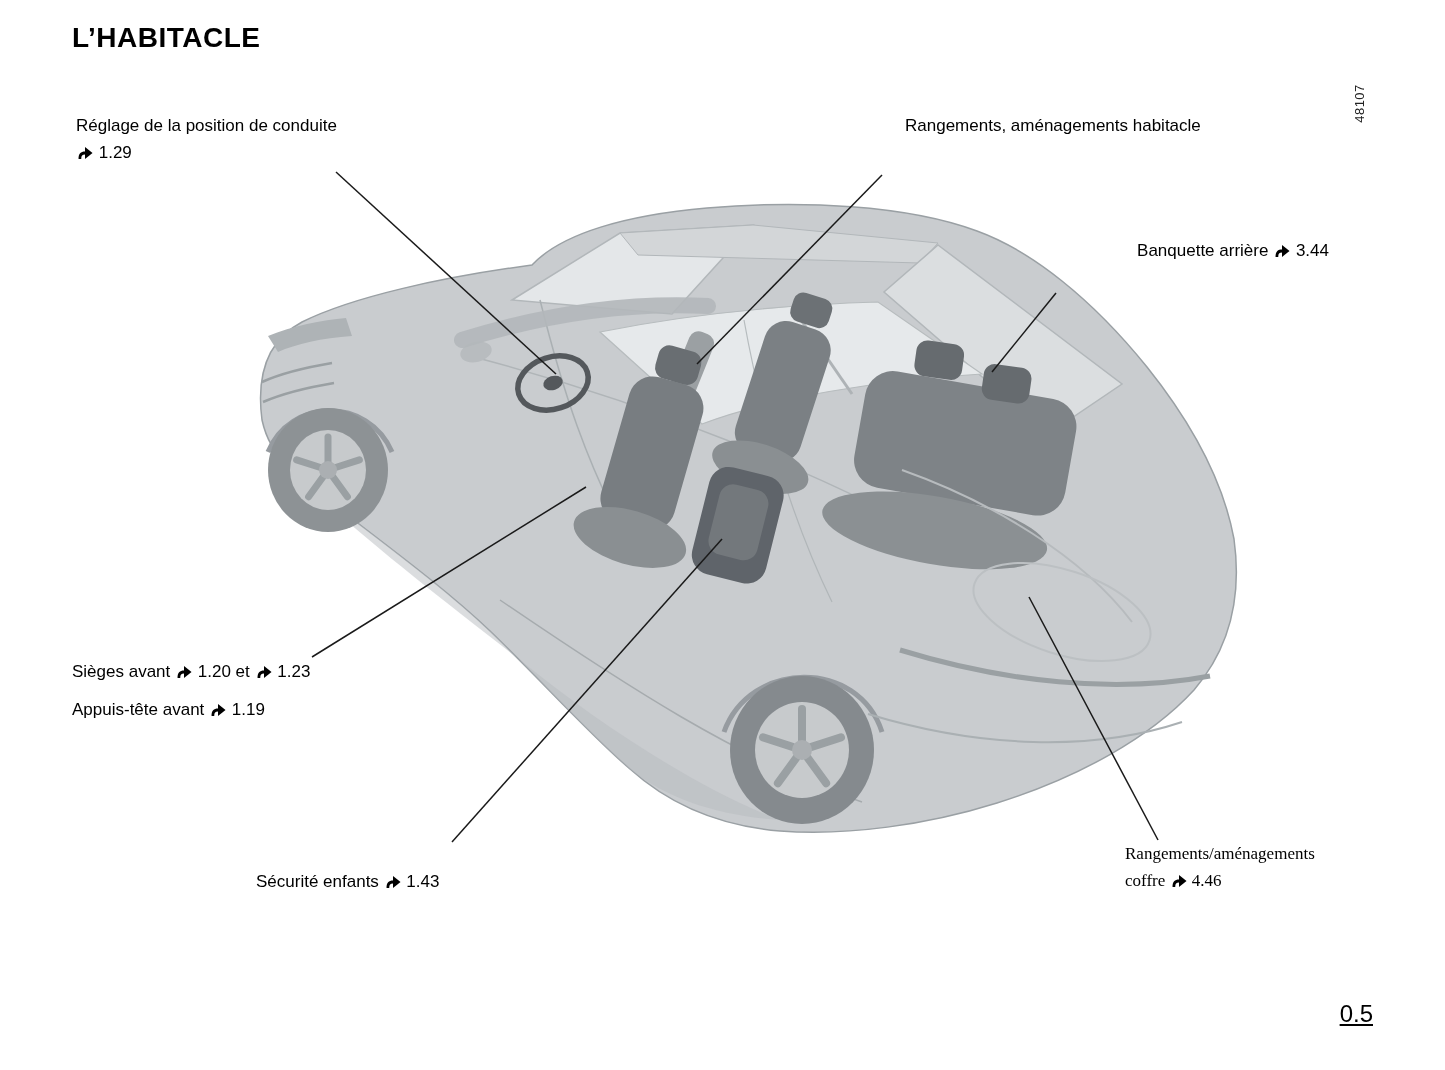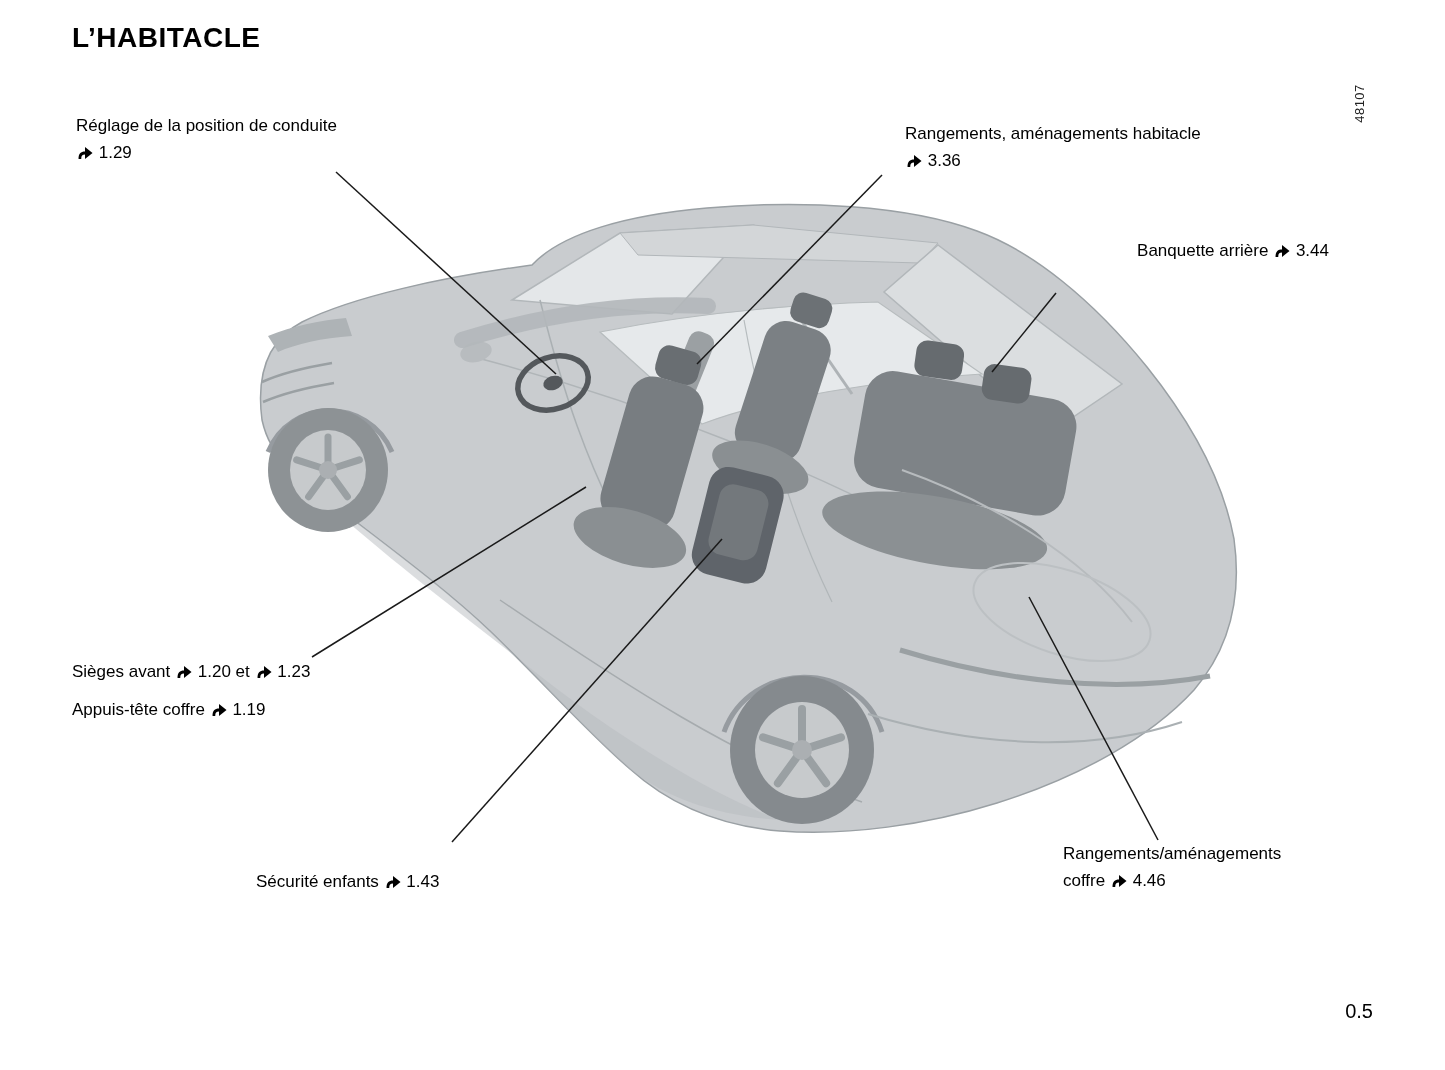--- a/index.html
+++ b/index.html
@@ -28,21 +28,21 @@
   .ref-arrow {
     width:18px; height:14px; fill:#000; vertical-align:-2px;
   }
   .callout.rear-group { text-align:right; line-height:34px; }
   .fig-code {
     position:absolute; left:1330px; top:96px; width:58px; text-align:center;
     transform:rotate(-90deg);
     font-size:13px; letter-spacing:0.5px; color:#222; z-index:3;
   }
   .page-num {
-    position:absolute; right:72px; top:1000px; font-size:20px; z-index:3;
+    position:absolute; right:72px; top:1000px; font-size:24px; z-index:3;text-decoration:underline;
   }
 </style>
 </head>
 <body>
 
 <div class="page">
 
   <h1 class="title">L’HABITACLE</h1>
   <div class="fig-code">48107</div>
 
@@ -142,28 +142,22 @@
   </svg>
 
   <div class="callout" style="left:76px; top:112px; width:270px;">
     <span>Réglage de la position de conduite</span>
     <svg class="ref-arrow" viewBox="0 0 16 13" aria-hidden="true">
         <path d="M2,12 C2,7 4,5 8,5 L8,1 L15,6.5 L8,12 L8,8 C5.5,8 4.5,9 4.5,12 Z"></path>
       </svg>
     <span>1.29</span>
   </div>
 
-  <div class="callout" style="left:905px; top:112px;margin-top:8px;">
+  <div class="callout" style="left:905px; top:112px;">
     <div class="c-line"><span>Rangements, aménagements habitacle</span></div>
-    <div class="c-line">
-      <svg class="ref-arrow" viewBox="0 0 16 13" aria-hidden="true">
-          <path d="M2,12 C2,7 4,5 8,5 L8,1 L15,6.5 L8,12 L8,8 C5.5,8 4.5,9 4.5,12 Z"></path>
-        </svg>
-      <span>3.36</span>
-    </div>
   </div>
 
   <div class="callout rear-group" style="right:116px; top:234px;text-align:right;">
     <div class="c-line">
       <span>Banquette arrière</span>
       <svg class="ref-arrow" viewBox="0 0 16 13" aria-hidden="true">
           <path d="M2,12 C2,7 4,5 8,5 L8,1 L15,6.5 L8,12 L8,8 C5.5,8 4.5,9 4.5,12 Z"></path>
         </svg>
       <span>3.44</span>
     </div>
@@ -176,36 +170,36 @@
       </svg>
     <span>1.20</span>
     <span>et</span>
     <svg class="ref-arrow" viewBox="0 0 16 13" aria-hidden="true">
         <path d="M2,12 C2,7 4,5 8,5 L8,1 L15,6.5 L8,12 L8,8 C5.5,8 4.5,9 4.5,12 Z"></path>
       </svg>
     <span>1.23</span>
   </div>
 
   <div class="callout c-line" style="left:72px; top:696px;">
-    <span>Appuis-tête coffre</span>
+    <span>Appuis-tête avant</span>
     <svg class="ref-arrow" viewBox="0 0 16 13" aria-hidden="true">
         <path d="M2,12 C2,7 4,5 8,5 L8,1 L15,6.5 L8,12 L8,8 C5.5,8 4.5,9 4.5,12 Z"></path>
       </svg>
     <span>1.19</span>
   </div>
 
   <div class="callout c-line" style="left:256px; top:820px;margin-top:48px;">
     <span>Sécurité enfants</span>
     <svg class="ref-arrow" viewBox="0 0 16 13" aria-hidden="true">
         <path d="M2,12 C2,7 4,5 8,5 L8,1 L15,6.5 L8,12 L8,8 C5.5,8 4.5,9 4.5,12 Z"></path>
       </svg>
     <span>1.43</span>
   </div>
 
-  <div class="callout" style="left:1063px; top:840px;">
+  <div class="callout" style="left:1125px; top:840px;font-family:Liberation Serif, serif;">
     <div class="c-line"><span>Rangements/aménagements</span></div>
     <div class="c-line">
       <span>coffre</span>
       <svg class="ref-arrow" viewBox="0 0 16 13" aria-hidden="true">
           <path d="M2,12 C2,7 4,5 8,5 L8,1 L15,6.5 L8,12 L8,8 C5.5,8 4.5,9 4.5,12 Z"></path>
         </svg>
       <span>4.46</span>
     </div>
   </div>
 

